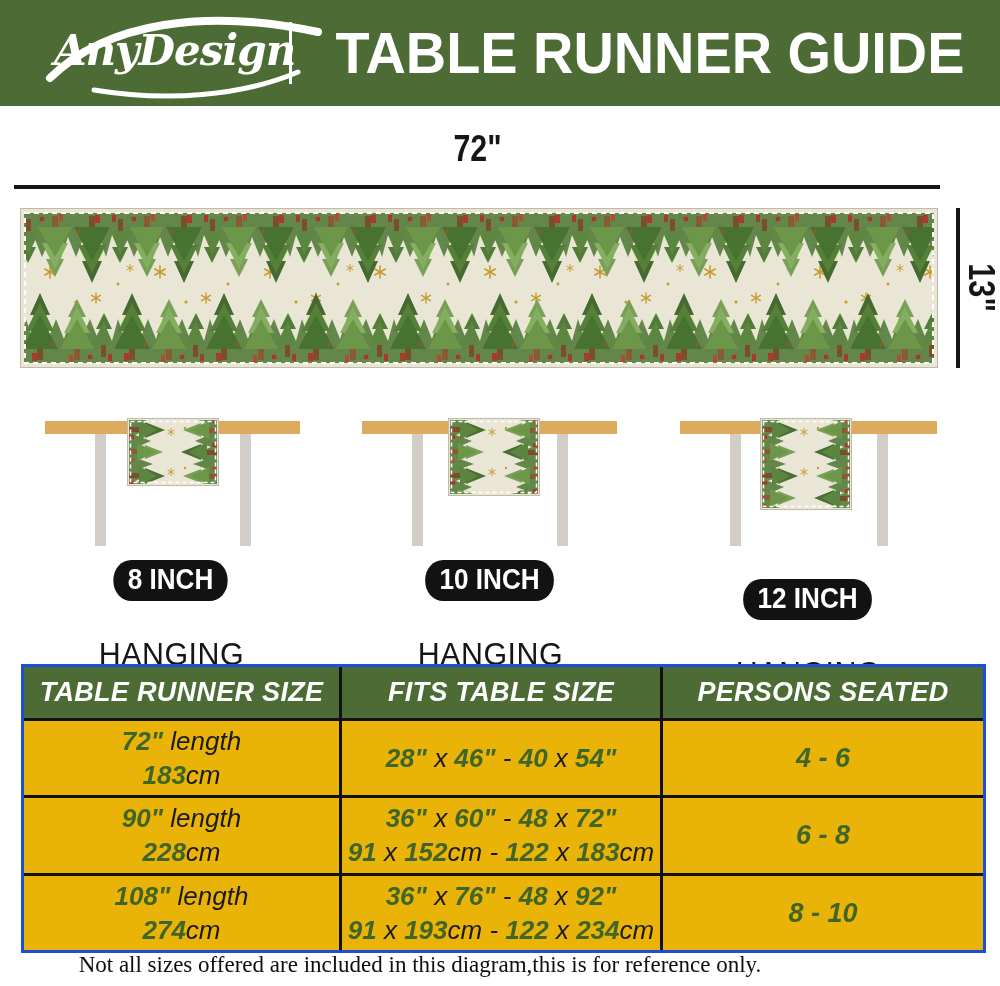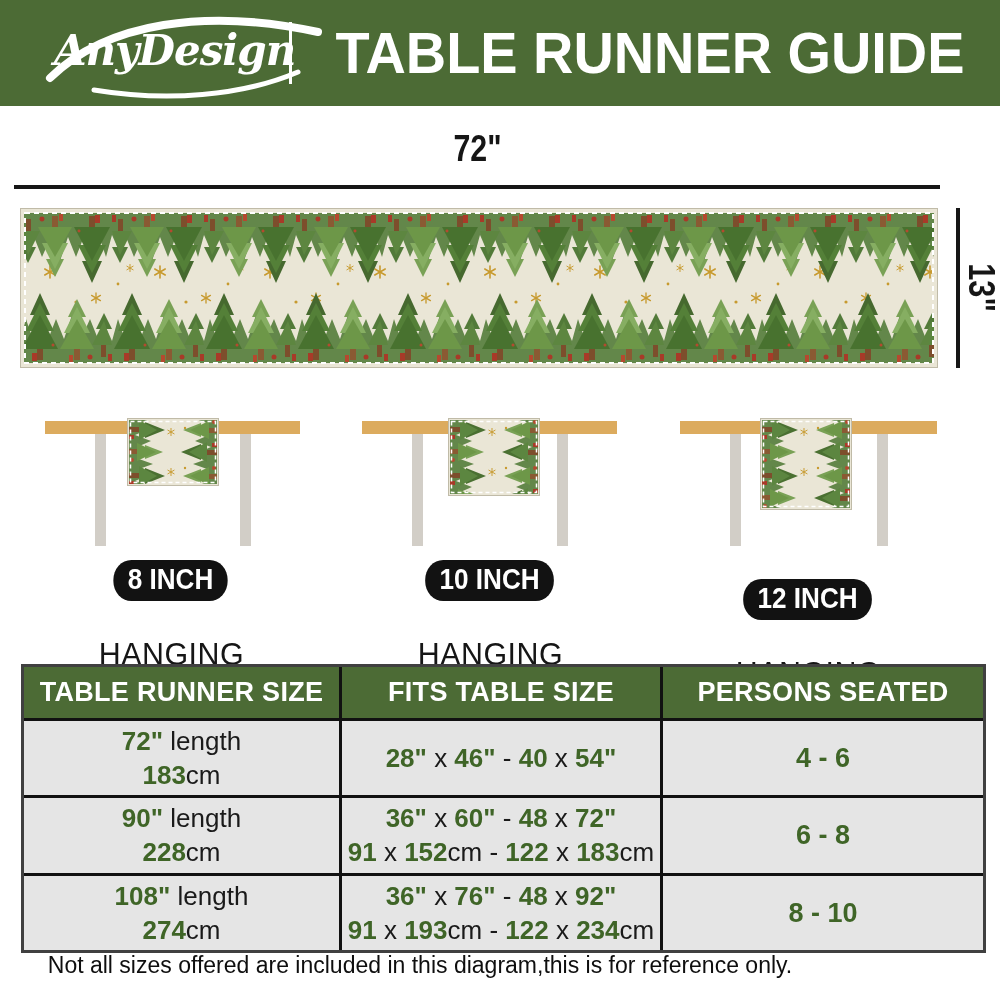--- a/index.html
+++ b/index.html
@@ -37,36 +37,36 @@
   .drape{position:absolute;top:-3px;}
   .ex1 .drape{left:82px;} .ex2 .drape{left:86px;} .ex3 .drape{left:80px;}
   .label-wrap{position:absolute;top:139px;width:220px;display:flex;flex-direction:column;
               align-items:center;gap:32px;}
   .ex1 .label-wrap{left:16px;} .ex2 .label-wrap{left:18px;} .ex3 .label-wrap{left:18px;margin-top:19px;}
   .pill{background:var(--pill_black,#121212);color:#fff;border-radius:20px;padding:3px 16px 5px;
         font-size:29px;font-weight:bold;white-space:nowrap;transform:scaleX(.9);}
   .caption{margin-top:3px;font-size:32px;color:#161616;letter-spacing:.5px;transform:scaleX(.95);}
 
   
-  .stable{position:absolute;left:21px;top:664px;width:959px;height:283px;border:3px solid #404040;
+  .stable{position:absolute;left:21px;top:664px;width:959px;height:283px;border:3px solid #1d4ed8;
           display:grid;grid-template-columns:315px 321px 1fr;grid-template-rows:51px 1fr 1fr 1fr;
-          background:#e5e5e5;}
+          background:#eab308;font-style:italic;}
   .st-cell{display:flex;flex-direction:column;align-items:center;justify-content:center;}
   .st-h{background:var(--banner_green,#4c6b35);color:#fff;font-size:27px;font-weight:bold;
         letter-spacing:.3px;}
   .bL{border-left:3px solid #111;} .bT{border-top:3px solid #111;}
   .line{font-size:26px;line-height:34px;white-space:nowrap;}
   .seg{white-space:pre;}
   .g{color:var(--number_green,#3f6527);font-weight:bold;}
   .k{color:#1a1a1a;font-weight:normal;}
   .persons{font-size:27px;}
 
   
   .note{position:absolute;left:0;top:952px;width:840px;margin:0;text-align:center;
-        font-size:23px;color:#0e0e0e;}
+        font-size:23px;color:#0e0e0e;font-family:Liberation Serif, serif;}
   .defs-svg{position:absolute;width:0;height:0;}
 </style>
 </head>
 <body>
 
 <div class="page">
 
   <svg class="defs-svg" aria-hidden="true">
     <defs>
       <g id="flake" stroke="#c79a2e" stroke-width="1.6" stroke-linecap="round" fill="none">

